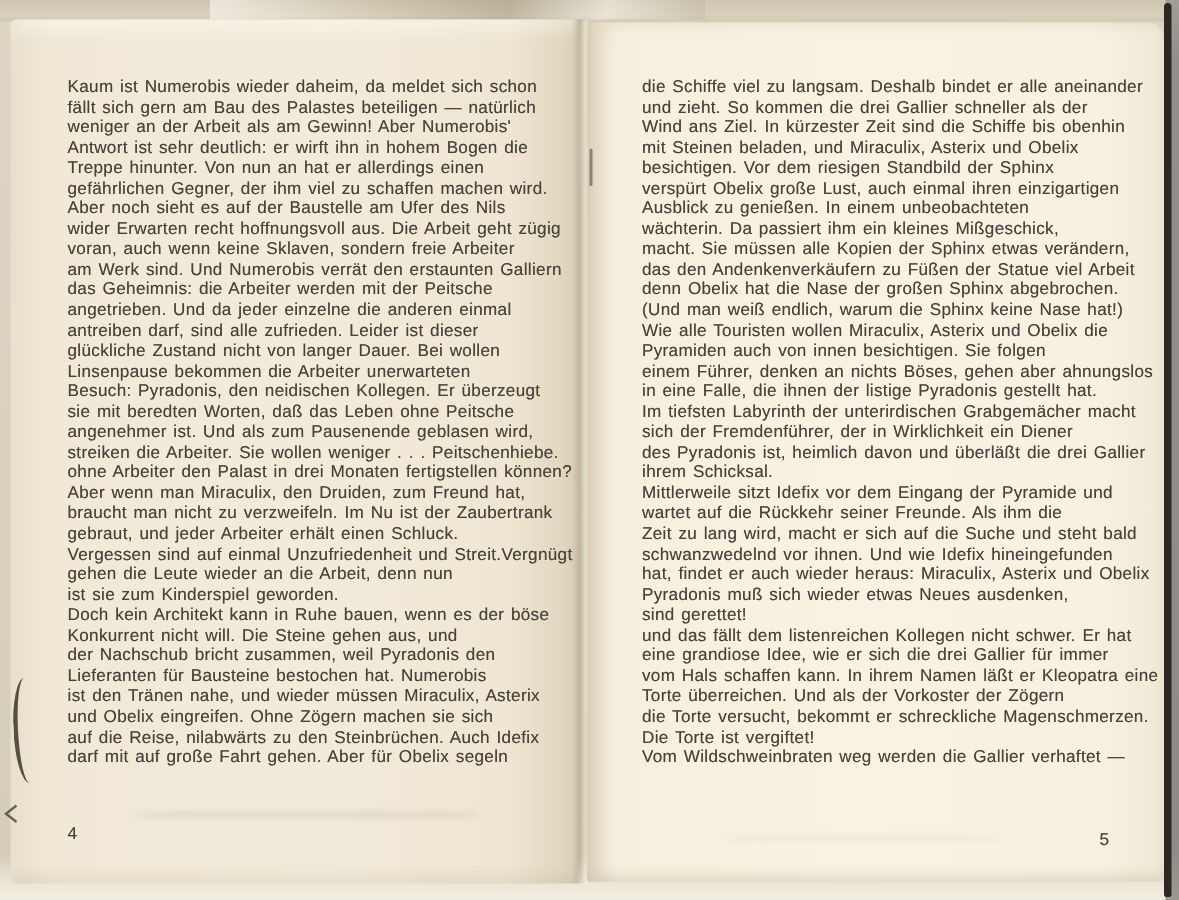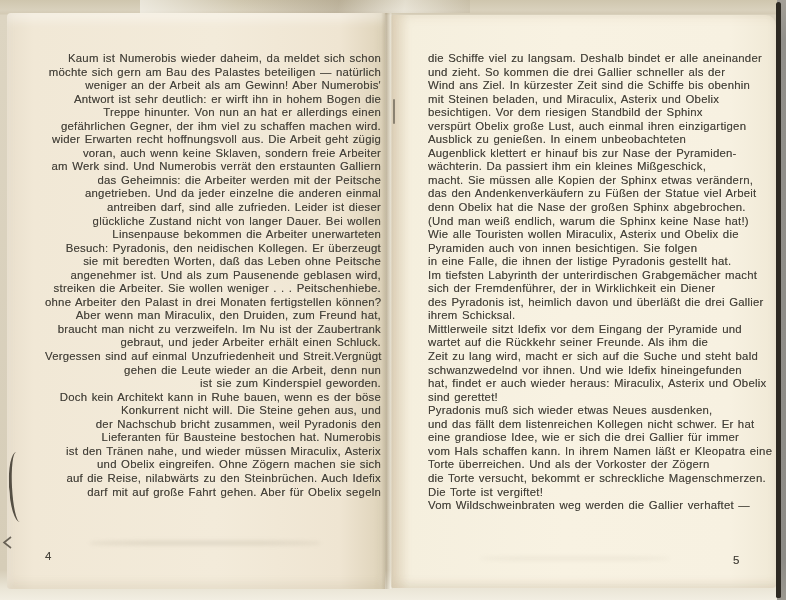--- a/index.html
+++ b/index.html
@@ -20,21 +20,21 @@
   }
   .page-right{
     left:391px;top:15px;width:385px;height:573px;border-radius:2px 10px 4px 2px;
     background:linear-gradient(90deg,#ece2cc 0%,#f5efde 5%,#f8f2e2 45%,#f7f1e1 88%,#f0e9d6 100%);
     box-shadow:inset 10px 0 12px rgba(150,125,85,0.16), inset 0 -5px 8px rgba(150,130,95,0.10);
   }
   .gutter-shade{position:absolute;left:381px;top:13px;width:12px;height:576px;
     background:linear-gradient(90deg,rgba(110,90,55,0) 0%,rgba(110,90,55,0.22) 45%,rgba(255,255,250,0.30) 80%,rgba(110,90,55,0.05) 100%);}
   
   .text-block{position:absolute;}
-  .tb-left{left:38px;top:39px;width:336px;text-align:right;}
+  .tb-left{left:38px;top:39px;width:336px;}
   .tb-right{left:37px;top:37px;width:342px;}
   .tline{
     white-space:nowrap;
     font-size:11.4px;line-height:13.55px;
     color:var(--ink,#45423a);
     letter-spacing:0.22px;word-spacing:1px;
     text-shadow:0 0 0.4px rgba(70,66,58,0.55);
   }
   .page-number{
     position:absolute;font-size:11.5px;color:var(--ink,#45423a);
@@ -58,25 +58,26 @@
 
 <div class="scene">
 
   <div class="top-fold"></div>
   <div class="scanner-gray"></div>
   <div class="book-edge-dark"></div>
 
   <div class="page page-left">
     <div class="text-block tb-left">
         <div class="tline">Kaum ist Numerobis wieder daheim, da meldet sich schon</div>
-        <div class="tline">möchte sich gern am Bau des Palastes beteiligen — natürlich</div>
+        <div class="tline">fällt sich gern am Bau des Palastes beteiligen — natürlich</div>
         <div class="tline">weniger an der Arbeit als am Gewinn! Aber Numerobis'</div>
         <div class="tline">Antwort ist sehr deutlich: er wirft ihn in hohem Bogen die</div>
         <div class="tline">Treppe hinunter. Von nun an hat er allerdings einen</div>
         <div class="tline">gefährlichen Gegner, der ihm viel zu schaffen machen wird.</div>
+        <div class="tline">Aber noch sieht es auf der Baustelle am Ufer des Nils</div>
         <div class="tline">wider Erwarten recht hoffnungsvoll aus. Die Arbeit geht zügig</div>
         <div class="tline">voran, auch wenn keine Sklaven, sondern freie Arbeiter</div>
         <div class="tline">am Werk sind. Und Numerobis verrät den erstaunten Galliern</div>
         <div class="tline">das Geheimnis: die Arbeiter werden mit der Peitsche</div>
         <div class="tline">angetrieben. Und da jeder einzelne die anderen einmal</div>
         <div class="tline">antreiben darf, sind alle zufrieden. Leider ist dieser</div>
         <div class="tline">glückliche Zustand nicht von langer Dauer. Bei wollen</div>
         <div class="tline">Linsenpause bekommen die Arbeiter unerwarteten</div>
         <div class="tline">Besuch: Pyradonis, den neidischen Kollegen. Er überzeugt</div>
         <div class="tline">sie mit beredten Worten, daß das Leben ohne Peitsche</div>
@@ -103,40 +104,40 @@
 
   <div class="page page-right">
     <div class="text-block tb-right">
         <div class="tline">die Schiffe viel zu langsam. Deshalb bindet er alle aneinander</div>
         <div class="tline">und zieht. So kommen die drei Gallier schneller als der</div>
         <div class="tline">Wind ans Ziel. In kürzester Zeit sind die Schiffe bis obenhin</div>
         <div class="tline">mit Steinen beladen, und Miraculix, Asterix und Obelix</div>
         <div class="tline">besichtigen. Vor dem riesigen Standbild der Sphinx</div>
         <div class="tline">verspürt Obelix große Lust, auch einmal ihren einzigartigen</div>
         <div class="tline">Ausblick zu genießen. In einem unbeobachteten</div>
-        <div class="tline">Augenblick klettert er hinauf bis zur Nase der Pyramiden-</div>
         <div class="tline">wächterin. Da passiert ihm ein kleines Mißgeschick,</div>
         <div class="tline">macht. Sie müssen alle Kopien der Sphinx etwas verändern,</div>
         <div class="tline">das den Andenkenverkäufern zu Füßen der Statue viel Arbeit</div>
         <div class="tline">denn Obelix hat die Nase der großen Sphinx abgebrochen.</div>
         <div class="tline">(Und man weiß endlich, warum die Sphinx keine Nase hat!)</div>
         <div class="tline">Wie alle Touristen wollen Miraculix, Asterix und Obelix die</div>
         <div class="tline">Pyramiden auch von innen besichtigen. Sie folgen</div>
+        <div class="tline">einem Führer, denken an nichts Böses, gehen aber ahnungslos</div>
         <div class="tline">in eine Falle, die ihnen der listige Pyradonis gestellt hat.</div>
         <div class="tline">Im tiefsten Labyrinth der unterirdischen Grabgemächer macht</div>
         <div class="tline">sich der Fremdenführer, der in Wirklichkeit ein Diener</div>
         <div class="tline">des Pyradonis ist, heimlich davon und überläßt die drei Gallier</div>
         <div class="tline">ihrem Schicksal.</div>
         <div class="tline">Mittlerweile sitzt Idefix vor dem Eingang der Pyramide und</div>
         <div class="tline">wartet auf die Rückkehr seiner Freunde. Als ihm die</div>
         <div class="tline">Zeit zu lang wird, macht er sich auf die Suche und steht bald</div>
         <div class="tline">schwanzwedelnd vor ihnen. Und wie Idefix hineingefunden</div>
         <div class="tline">hat, findet er auch wieder heraus: Miraculix, Asterix und Obelix</div>
+        <div class="tline">Pyradonis muß sich wieder etwas Neues ausdenken,</div>
         <div class="tline">sind gerettet!</div>
-        <div class="tline">Pyradonis muß sich wieder etwas Neues ausdenken,</div>
         <div class="tline">und das fällt dem listenreichen Kollegen nicht schwer. Er hat</div>
         <div class="tline">eine grandiose Idee, wie er sich die drei Gallier für immer</div>
         <div class="tline">vom Hals schaffen kann. In ihrem Namen läßt er Kleopatra eine</div>
         <div class="tline">Torte überreichen. Und als der Vorkoster der Zögern</div>
         <div class="tline">die Torte versucht, bekommt er schreckliche Magenschmerzen.</div>
         <div class="tline">Die Torte ist vergiftet!</div>
         <div class="tline">Vom Wildschweinbraten weg werden die Gallier verhaftet —</div>
       </div>
     <div class="page-number pn-right">5</div>
   </div>

